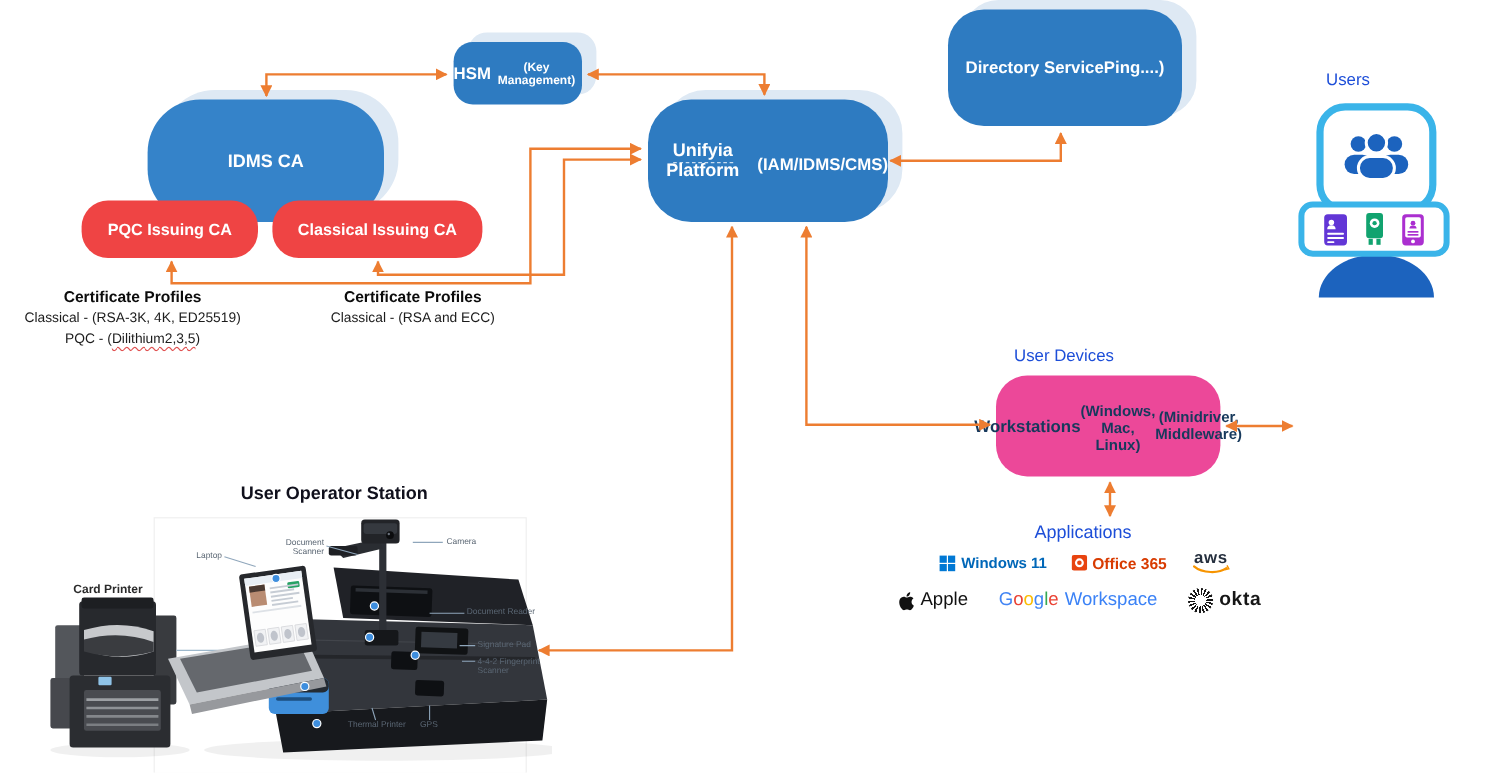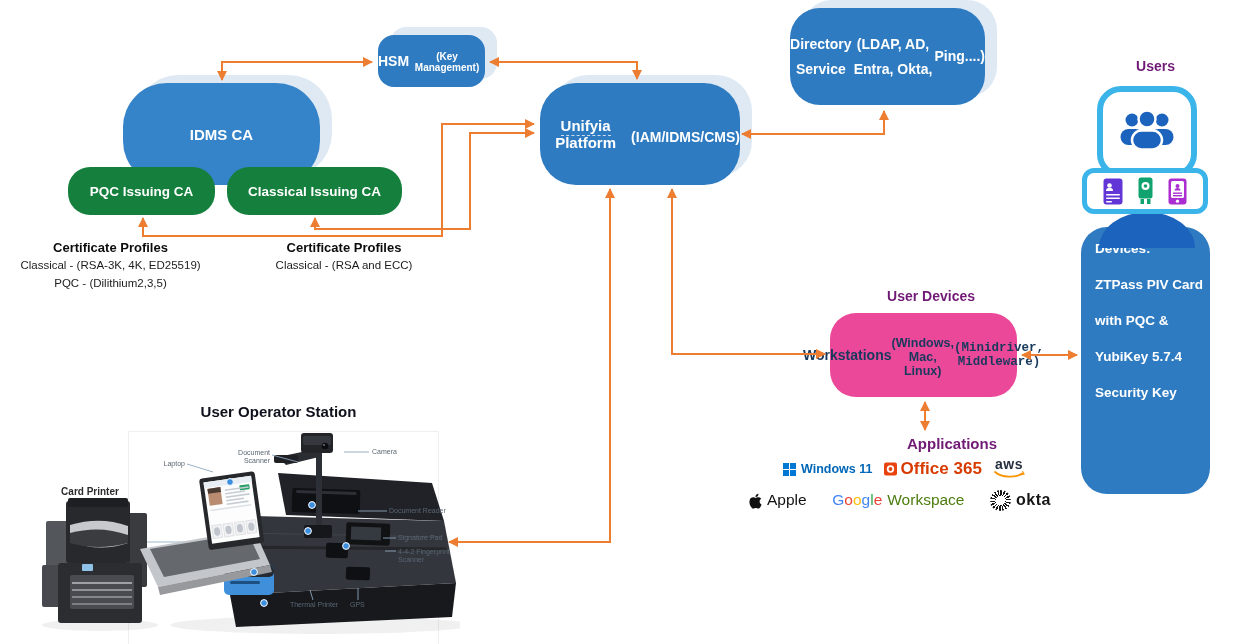--- a/index.html
+++ b/index.html
@@ -1,27 +1,27 @@
 <!DOCTYPE html>
 <html><head>
 <meta charset="utf-8">
 <style>
   html,body{margin:0;padding:0;background:#fff;font-family:"Liberation Sans",sans-serif;}
   #canvas{position:relative;width:1239px;height:644px;background:#fff;overflow:hidden;}
   .abs{position:absolute;}
   .box{position:absolute;display:flex;flex-direction:row;align-items:center;justify-content:center;
        text-align:center;font-weight:bold;box-sizing:border-box;}
   .blue{background:#2E7BC1;color:#fff;box-shadow:12px -8px 0 0 #DEE9F4;}
-  .navy{background:#15803d;color:#fff;}
-  .lbl-blue{position:absolute;color:#701a75;font-weight:bold;text-align:right;}
+  .navy{background:#ef4444;color:#fff;}
+  .lbl-blue{position:absolute;color:#1d4ed8;font-weight:normal;text-align:left;}
   .cert{position:absolute;text-align:center;color:#1c1c1c;}
   .cert .t{font-weight:bold;font-size:13px;color:#0c0c0c;margin-bottom:4px;}
   .cert .l{font-size:11.5px;}
   .cert .l2{margin-top:6px;}
-  .squiggle{text-decoration-style:wavy;text-decoration-color:#e05252;text-decoration-thickness:1px;text-underline-offset:2px;}
+  .squiggle{text-decoration:underline;text-decoration-style:wavy;text-decoration-color:#e05252;text-decoration-thickness:1px;text-underline-offset:2px;}
   .brand-underline{border-bottom:1.5px dashed rgba(255,255,255,.75);padding-bottom:1px;}
   .callout{position:absolute;font-size:7px;color:#5a6673;line-height:8px;}
   .devline{font-size:13.5px;font-weight:bold;color:#fff;line-height:36px;white-space:nowrap;}
   .win-grid{display:grid;grid-template-columns:6px 6px;grid-template-rows:6px 6px;gap:1px;}
   .win-grid div{background:#0078D4;}
   .g-blue{color:#4285F4}.g-red{color:#EA4335}.g-yellow{color:#FBBC05}.g-green{color:#34A853}
   .okta-sun{width:21px;height:21px;border-radius:50%;
     background:radial-gradient(circle,#fff 0 31%,rgba(0,0,0,0) 32%),
                repeating-conic-gradient(#161616 0deg 10deg,#fff 10deg 20deg);}
   .approw{position:absolute;display:flex;align-items:center;justify-content:space-between;}
@@ -183,61 +183,60 @@
 
   <div class="box blue" style="left:540px;top:83px;width:200px;height:102px;border-radius:36px;font-size:15px;">
     <div>
       <span class="brand-underline">Unifyia</span><span> Platform</span>
     </div>
     <div style="font-size:14px;margin-top:6px;">(IAM/IDMS/CMS)</div>
   </div>
 
   <div class="box blue" style="left:790px;top:8px;width:195px;height:97px;border-radius:30px;font-size:14px;line-height:25px;">
     <div>Directory Service</div>
-    <div>(LDAP, AD, Entra, Okta,</div>
     <div>Ping....)</div>
   </div>
 
   <div class="cert" style="left:8px;top:240px;width:205px;">
     <div class="t">Certificate Profiles</div>
     <div class="l">Classical - (RSA-3K, 4K, ED25519)</div>
     <div class="l l2">
       <span>PQC - (</span><span class="squiggle">Dilithium2,3,5</span><span>)</span>
     </div>
   </div>
   <div class="cert" style="left:258px;top:240px;width:172px;">
     <div class="t">Certificate Profiles</div>
     <div class="l">Classical - (RSA and ECC)</div>
   </div>
 
   <div class="lbl-blue" style="left:845px;top:288px;width:130px;font-size:14px;">User Devices</div>
   <div class="box" style="left:830px;top:313px;width:187px;height:84px;border-radius:26px;background:#ec4899;color:#17395C;">
     <div style="font-size:14px;">Workstations</div>
     <div style="font-size:12.5px;font-weight:600;margin-top:3px;">(Windows, Mac, Linux)</div>
-    <div style="font-size:12.5px;font-weight:600;margin-top:0;font-family:Liberation Mono, monospace;">(Minidriver, Middleware)</div>
+    <div style="font-size:12.5px;font-weight:600;margin-top:0;">(Minidriver, Middleware)</div>
   </div>
 
   <div class="lbl-blue" style="left:862px;top:435px;width:135px;font-size:15px;">Applications</div>
   <div class="approw" style="left:783px;top:459px;width:242px;height:20px;text-align:right;">
     <div class="appitem" style="gap:5px;">
       <div class="win-grid">
           <div></div>
           <div></div>
           <div></div>
           <div></div>
         </div>
       <span style="font-size:12.5px;font-weight:bold;color:#0067B8;">Windows 11</span>
     </div>
     <div class="appitem" style="gap:4px;">
       <svg width="13" height="14" viewBox="0 0 13 14">
         <rect y="0.5" width="13" height="13" rx="2" fill="#E8430F"></rect>
         <circle cx="6.5" cy="7" r="3.7" fill="#fff"></circle>
           <circle cx="6.5" cy="7" r="1.9" fill="#E8430F"></circle>
       </svg>
-      <span style="font-size:17px;font-weight:600;color:#D83B01;">Office 365</span>
+      <span style="font-size:13px;font-weight:600;color:#D83B01;">Office 365</span>
     </div>
     <div style="display:flex;flex-direction:column;align-items:center;">
       <span style="font-size:14px;font-weight:bold;color:#252F3E;line-height:11px;letter-spacing:.5px;">aws</span>
       <svg width="32" height="9" viewBox="0 0 32 9">
         <path d="M2 2 C9 8, 23 8, 29 3.5" fill="none" stroke="#F79400" stroke-width="1.8" stroke-linecap="round"></path>
         <path d="M29.5 1.2 L31 4 L27.6 4.8" fill="none" stroke="#F79400" stroke-width="1.2"></path>
       </svg>
     </div>
   </div>
   <div class="approw" style="left:748px;top:487px;width:303px;height:26px;">
@@ -247,21 +246,21 @@
       </svg>
       <span style="font-size:15.5px;font-weight:500;color:#111;">Apple</span>
     </div>
     <div class="appitem" style="font-size:15.5px;font-weight:500;">
       <span class="g-blue">G</span>
         <span class="g-red">o</span>
         <span class="g-yellow">o</span>
         <span class="g-blue">g</span>
         <span class="g-green">l</span>
         <span class="g-red">e</span>
-      <span style="color:#4d7c0f;font-weight:400;margin-left:5px;">Workspace</span>
+      <span style="color:#3b82f6;font-weight:400;margin-left:5px;">Workspace</span>
     </div>
     <div class="appitem" style="gap:5px;">
       <div class="okta-sun"></div>
       <span style="font-size:16px;font-weight:600;color:#161616;letter-spacing:.5px;">okta</span>
     </div>
   </div>
 
   <div class="lbl-blue" style="left:1105px;top:58px;width:70px;font-size:14px;">Users</div>
 
   <div class="abs" style="left:1097px;top:86px;width:100px;height:92px;background:#fff;border:6px solid #3AB4E9;border-radius:24px;box-sizing:border-box;z-index:2;">
@@ -270,27 +269,20 @@
         <circle cx="17" cy="13" r="6.5"></circle>
           <rect x="5.5" y="22" width="23" height="16" rx="8"></rect>
         <circle cx="47" cy="13" r="6.5"></circle>
           <rect x="35.5" y="22" width="23" height="16" rx="8"></rect>
         <circle cx="32" cy="12" r="8.5" stroke="#fff" stroke-width="2.5"></circle>
         <rect x="17" y="23.5" width="30" height="19" rx="9.5" stroke="#fff" stroke-width="2.5"></rect>
       </g>
     </svg>
   </div>
 
-  <div class="abs" style="left:1081px;top:227px;width:129px;height:267px;background:#2E7BC1;border-radius:26px;z-index:1;padding:4px 0 0 14px;box-sizing:border-box;">
-    <div class="devline">Devices:</div>
-    <div class="devline">ZTPass PIV Card</div>
-    <div class="devline">with PQC &amp;</div>
-    <div class="devline">YubiKey 5.7.4</div>
-    <div class="devline">Security Key</div>
-  </div>
 
   <div class="abs" style="left:1099px;top:212px;width:96px;height:36px;background:#1C63BE;border-radius:50% 50% 0 0 / 100% 100% 0 0;z-index:3;"></div>
 
   <div class="abs" style="left:1082px;top:168px;width:126px;height:46px;background:#fff;border:5px solid #3AB4E9;border-radius:12px;box-sizing:border-box;z-index:4;display:flex;align-items:center;justify-content:space-around;padding:0 8px;">
     <svg width="20" height="27" viewBox="0 0 20 27">
       <rect x="0.5" y="0.5" width="19" height="26" rx="3" fill="#6236D6"></rect>
       <circle cx="6.5" cy="7.5" r="2.3" fill="#fff"></circle>
         <path d="M3 13 a3.5 3.2 0 0 1 7 0 z" fill="#fff"></path>
       <rect x="3" y="16" width="14" height="1.6" rx="0.8" fill="#fff"></rect>
       <rect x="3" y="19.5" width="14" height="1.6" rx="0.8" fill="#fff"></rect>

